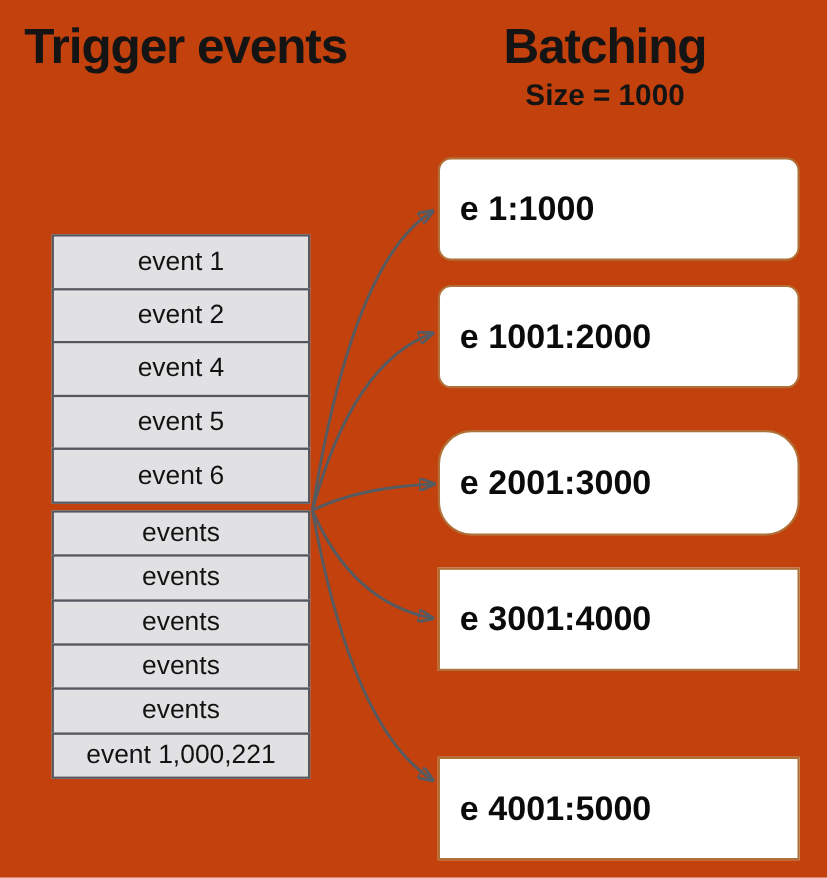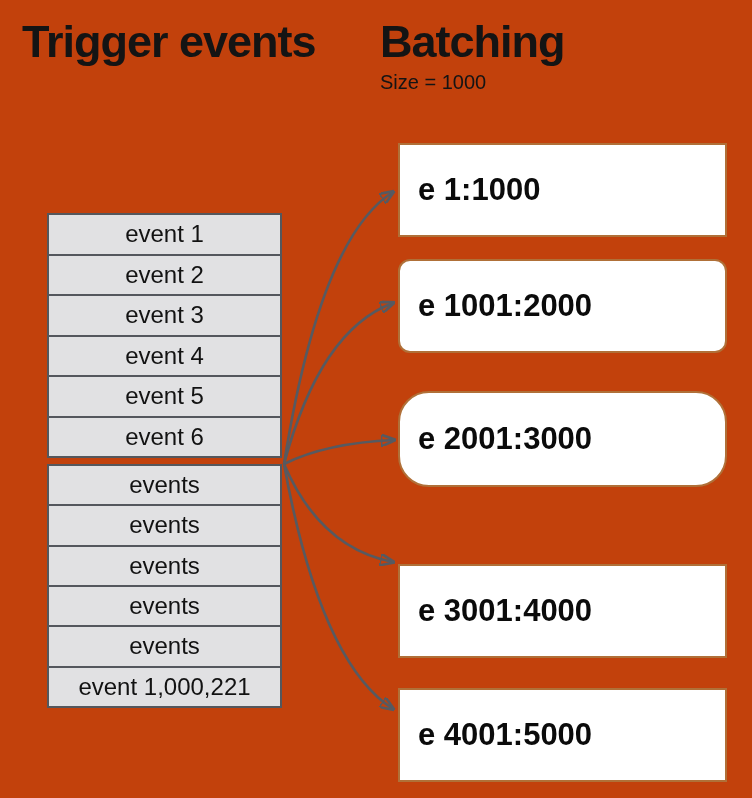--- a/index.html
+++ b/index.html
@@ -11,27 +11,27 @@
     color:#141414;
     overflow:hidden;
   }
   .title-left{
     position:absolute;left:22px;top:16px;
     font-size:45px;font-weight:bold;letter-spacing:-1px;
     color:#141414;white-space:nowrap;
   }
   .header-right{
     position:absolute;left:380px;top:16px;width:340px;
-    text-align:left;
+    text-align:center;
   }
   .header-right .title{
     font-size:45px;font-weight:bold;letter-spacing:-1px;color:#141414;
   }
   .header-right .subtitle{
-    font-size:20px;font-weight:normal;color:#141414;margin-top:3px;
+    font-size:27px;font-weight:bold;color:#141414;margin-top:3px;
   }
   .stack{
     position:absolute;left:47px;width:235px;
     display:flex;flex-direction:column;box-sizing:border-box;
   }
   .stack-1{top:213px;height:245px;}
   .stack-2{top:464px;height:244px;}
   .event-row{
     flex:1;
     background:#e1e1e3;
@@ -53,24 +53,24 @@
     background:#ffffff;
     border:2px solid #b07038;
     display:flex;align-items:center;
     box-sizing:border-box;
   }
   .batch-box .batch-label{
     padding-left:18px;
     font-size:31px;font-weight:bold;color:#0b0b0b;
     letter-spacing:0px;white-space:nowrap;
   }
-  .bb-1{top:143px;}
+  .bb-1{top:143px;border-radius:12px;}
   .bb-2{top:259px;border-radius:12px;}
   .bb-3{top:391px;height:96px;border-radius:31px;}
-  .bb-4{top:516px;margin-top:48px;}
+  .bb-4{top:516px;}
   .bb-5{top:688px;}
   .arrow-layer{
     position:absolute;left:0;top:0;width:752px;height:798px;
     pointer-events:none;
   }
   .arrow-layer path{
     fill:none;stroke:#565a61;stroke-width:2.6px;
   }
 </style>
 </head>
@@ -81,21 +81,20 @@
   <div class="title-left">Trigger events</div>
 
   <div class="header-right">
     <div class="title">Batching</div>
     <div class="subtitle">Size = 1000</div>
   </div>
 
   <div class="stack stack-1">
     <div class="event-row">event 1</div>
     <div class="event-row">event 2</div>
-    <div class="event-row">event 3</div>
     <div class="event-row">event 4</div>
     <div class="event-row">event 5</div>
     <div class="event-row">event 6</div>
   </div>
 
   <div class="ellipsis">...</div>
 
   <div class="stack stack-2">
     <div class="event-row">events</div>
     <div class="event-row">events</div>

